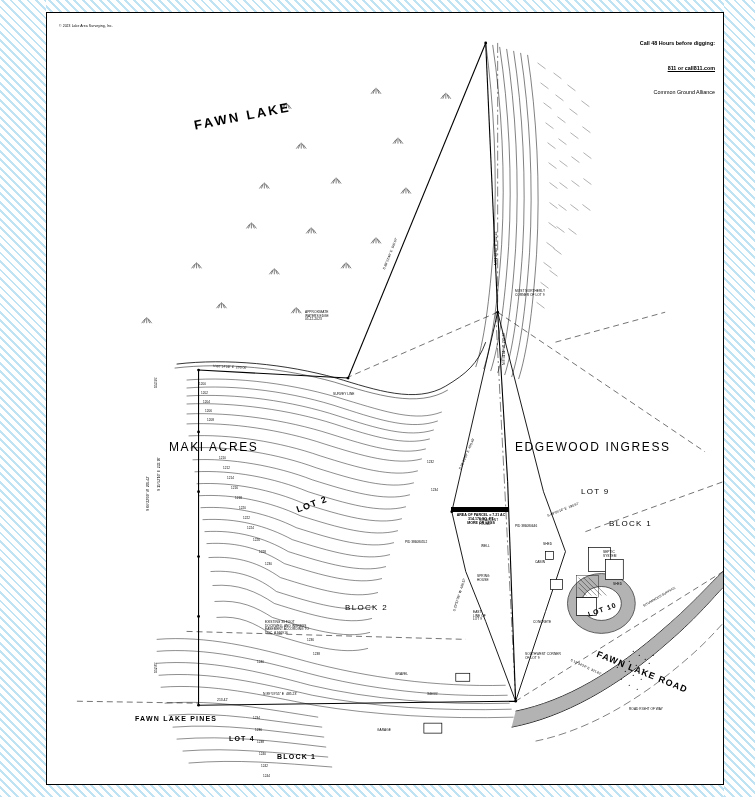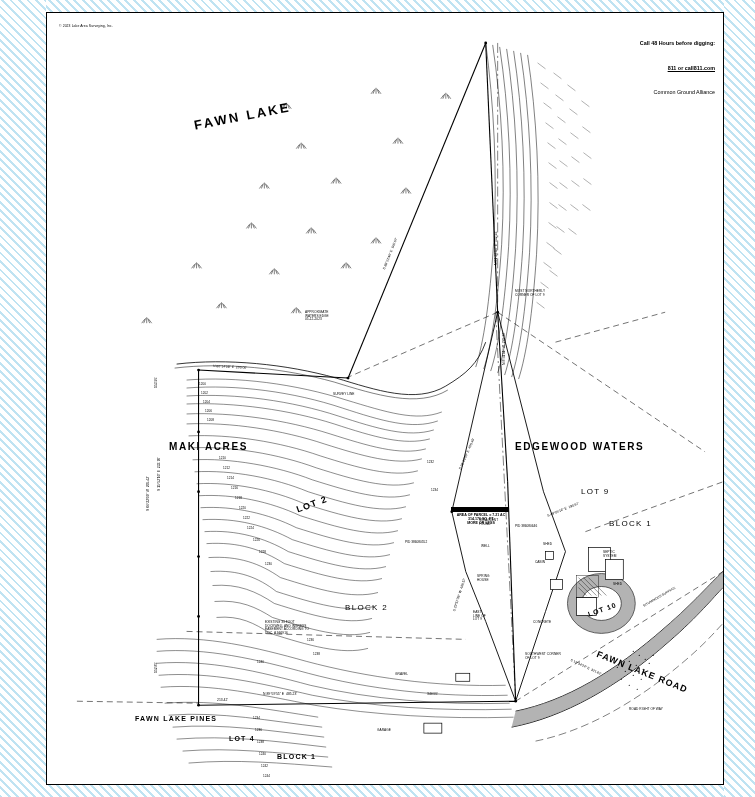--- a/index.html
+++ b/index.html
@@ -74,23 +74,23 @@
   .dig-note .l3 { font-weight: normal; }
 
   .lake-label {
     font-size: 13px;
     letter-spacing: 2.4px;
     font-weight: bold;
     transform: rotate(-11deg);
     transform-origin: left top;
   }
   .plat-label {
-    font-size: 10px;
+    font-size: 12px;
     letter-spacing: 1.6px;
-    font-weight: bold;
+    font-weight: normal;
   }
   .plat-label-sm {
     font-size: 7px;
     letter-spacing: 1.2px;
     font-weight: bold;
   }
   .lot-label {
     font-size: 8px;
     letter-spacing: 1.3px;
     font-weight: normal;
@@ -376,21 +376,21 @@
     <div class="txt dig-note" style="right:8px; top:10px;">
       <div class="l1">Call 48 Hours before digging:</div>
       <div class="l2">811 or call811.com</div>
       <div class="l3">Common Ground Alliance</div>
     </div>
 
     <div class="txt lake-label" style="left:146px; top:106px;">FAWN LAKE</div>
 
     <div class="txt plat-label" style="left:122px; top:428px;">MAKI ACRES</div>
 
-    <div class="txt plat-label" style="left:468px; top:428px;">EDGEWOOD WATERS</div>
+    <div class="txt plat-label" style="left:468px; top:428px;">EDGEWOOD INGRESS</div>
 
     <div class="txt plat-label-sm" style="left:88px; top:702px;">FAWN LAKE PINES</div>
 
     <div class="txt lot-label-rot" style="left:248px; top:492px;">LOT 2</div>
 
     <div class="txt lot-label" style="left:298px; top:590px;">BLOCK 2</div>
 
     <div class="txt lot-label" style="left:534px; top:474px;">LOT 9</div>
 
     <div class="txt lot-label" style="left:562px; top:506px;">BLOCK 1</div>

